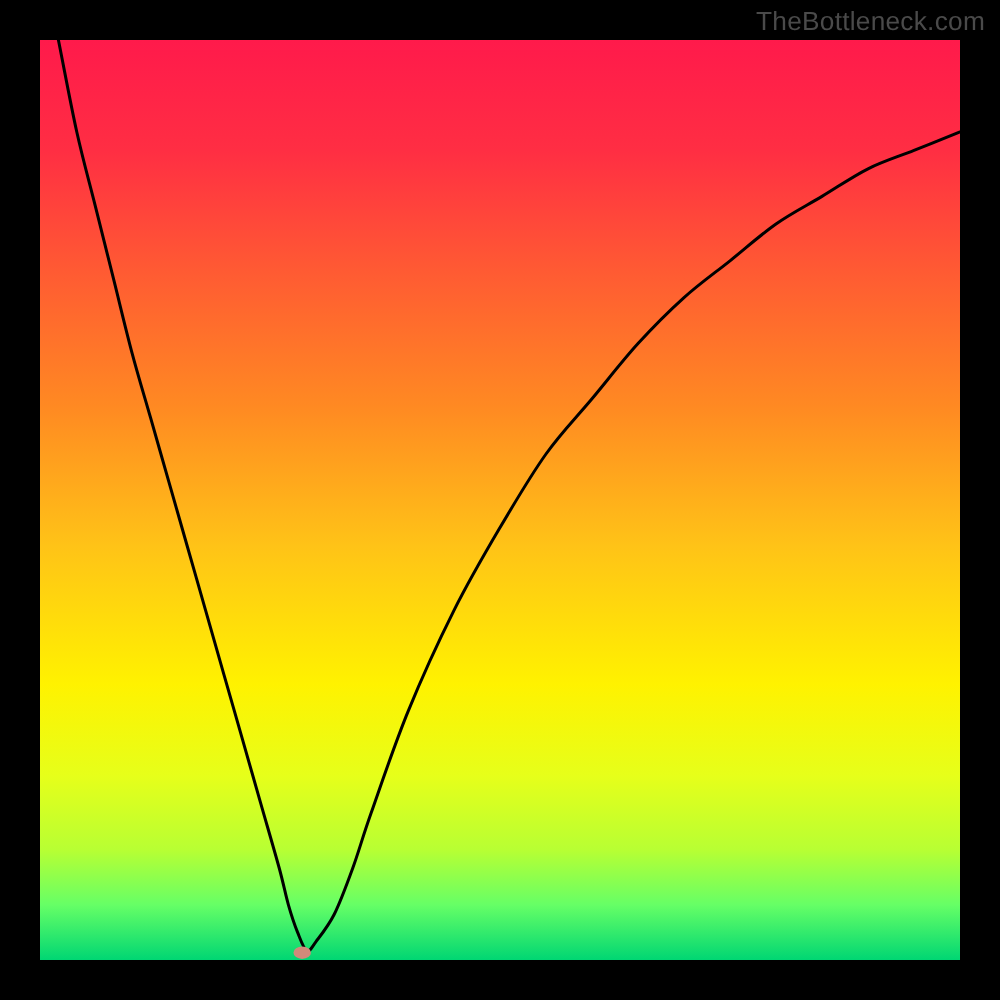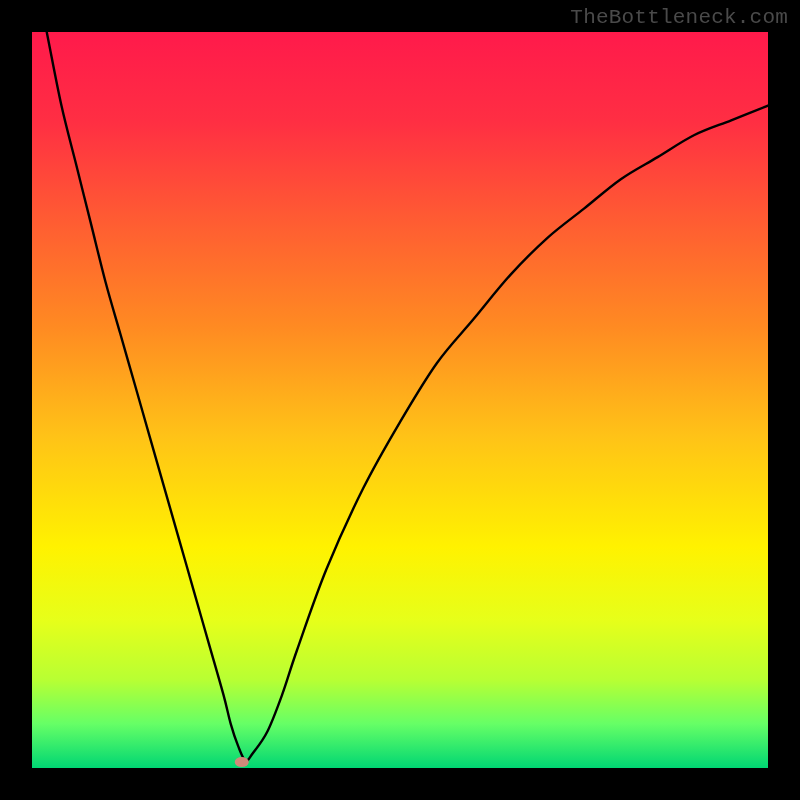--- a/index.html
+++ b/index.html
@@ -11,21 +11,20 @@
     font-family: Arial, Helvetica, sans-serif;
     overflow: hidden;
   }
   .frame {
     position: absolute;
     left: 0;
     top: 0;
     width: 800px;
     height: 800px;
     background: #000;
-    font-family: Liberation Mono, monospace;
   }
   .plot {
     position: absolute;
     left: 32px;
     top: 32px;
     width: 736px;
     height: 736px;
     overflow: hidden;
   }
   .watermark {

